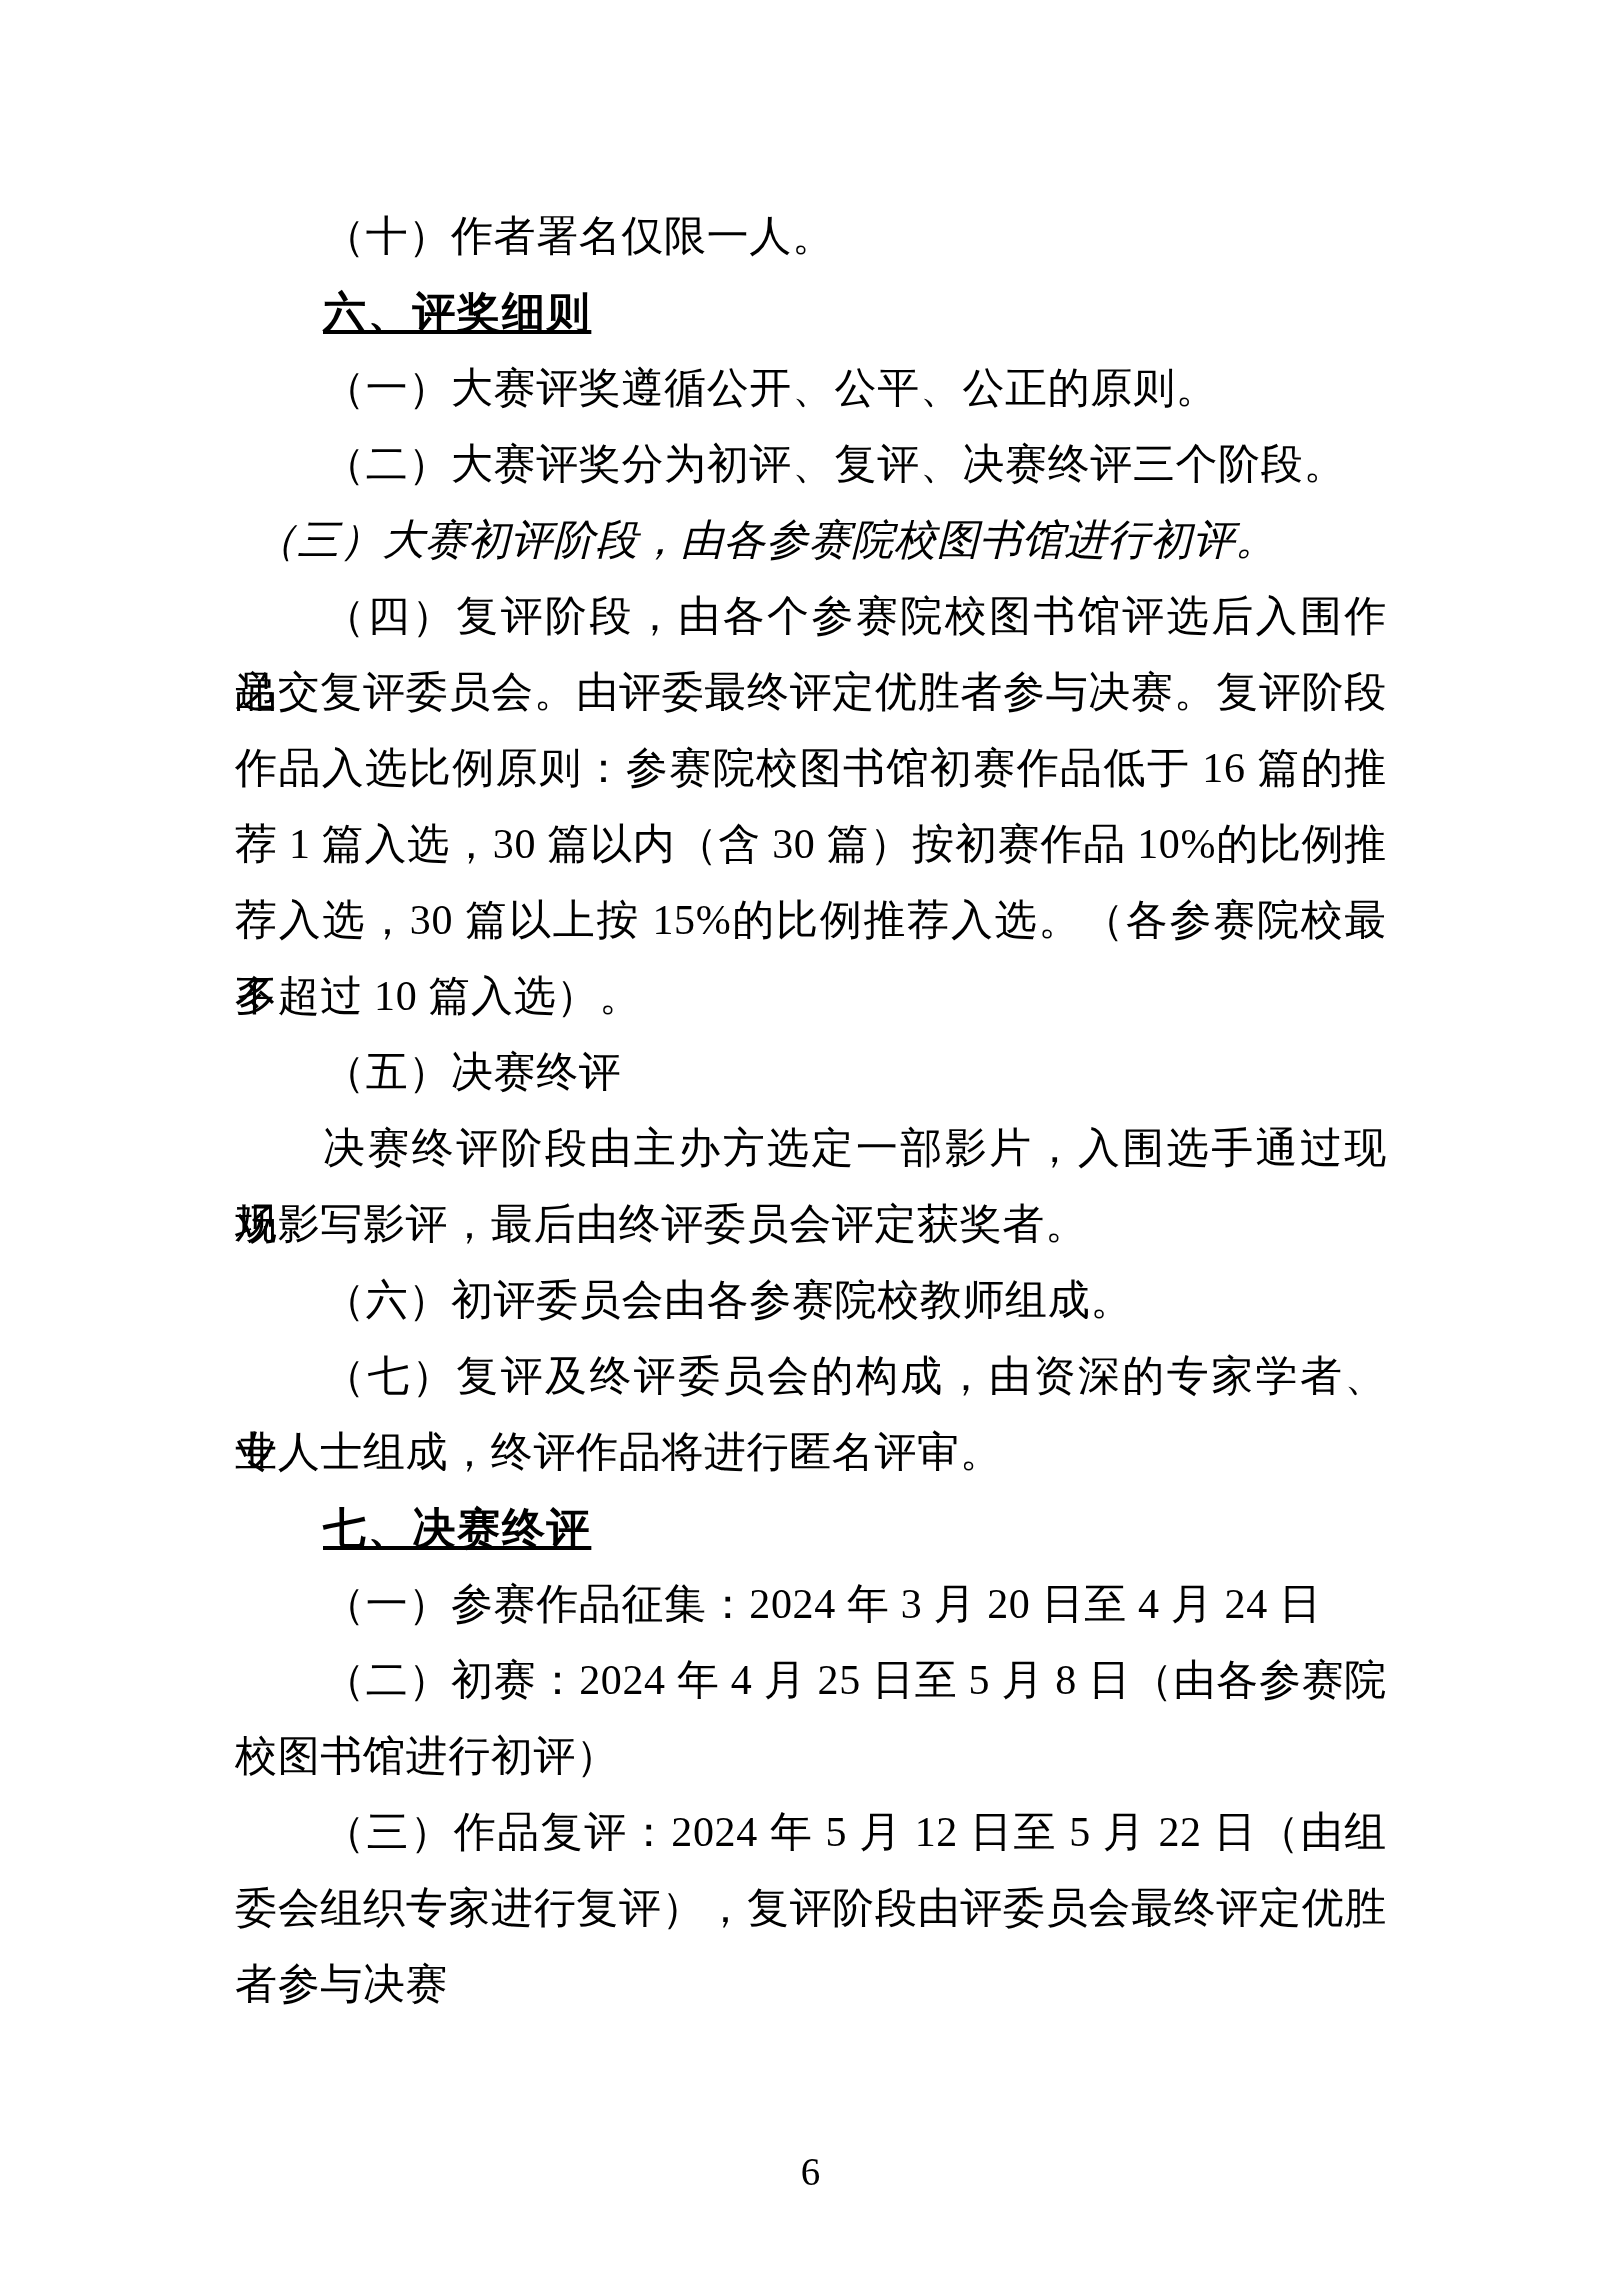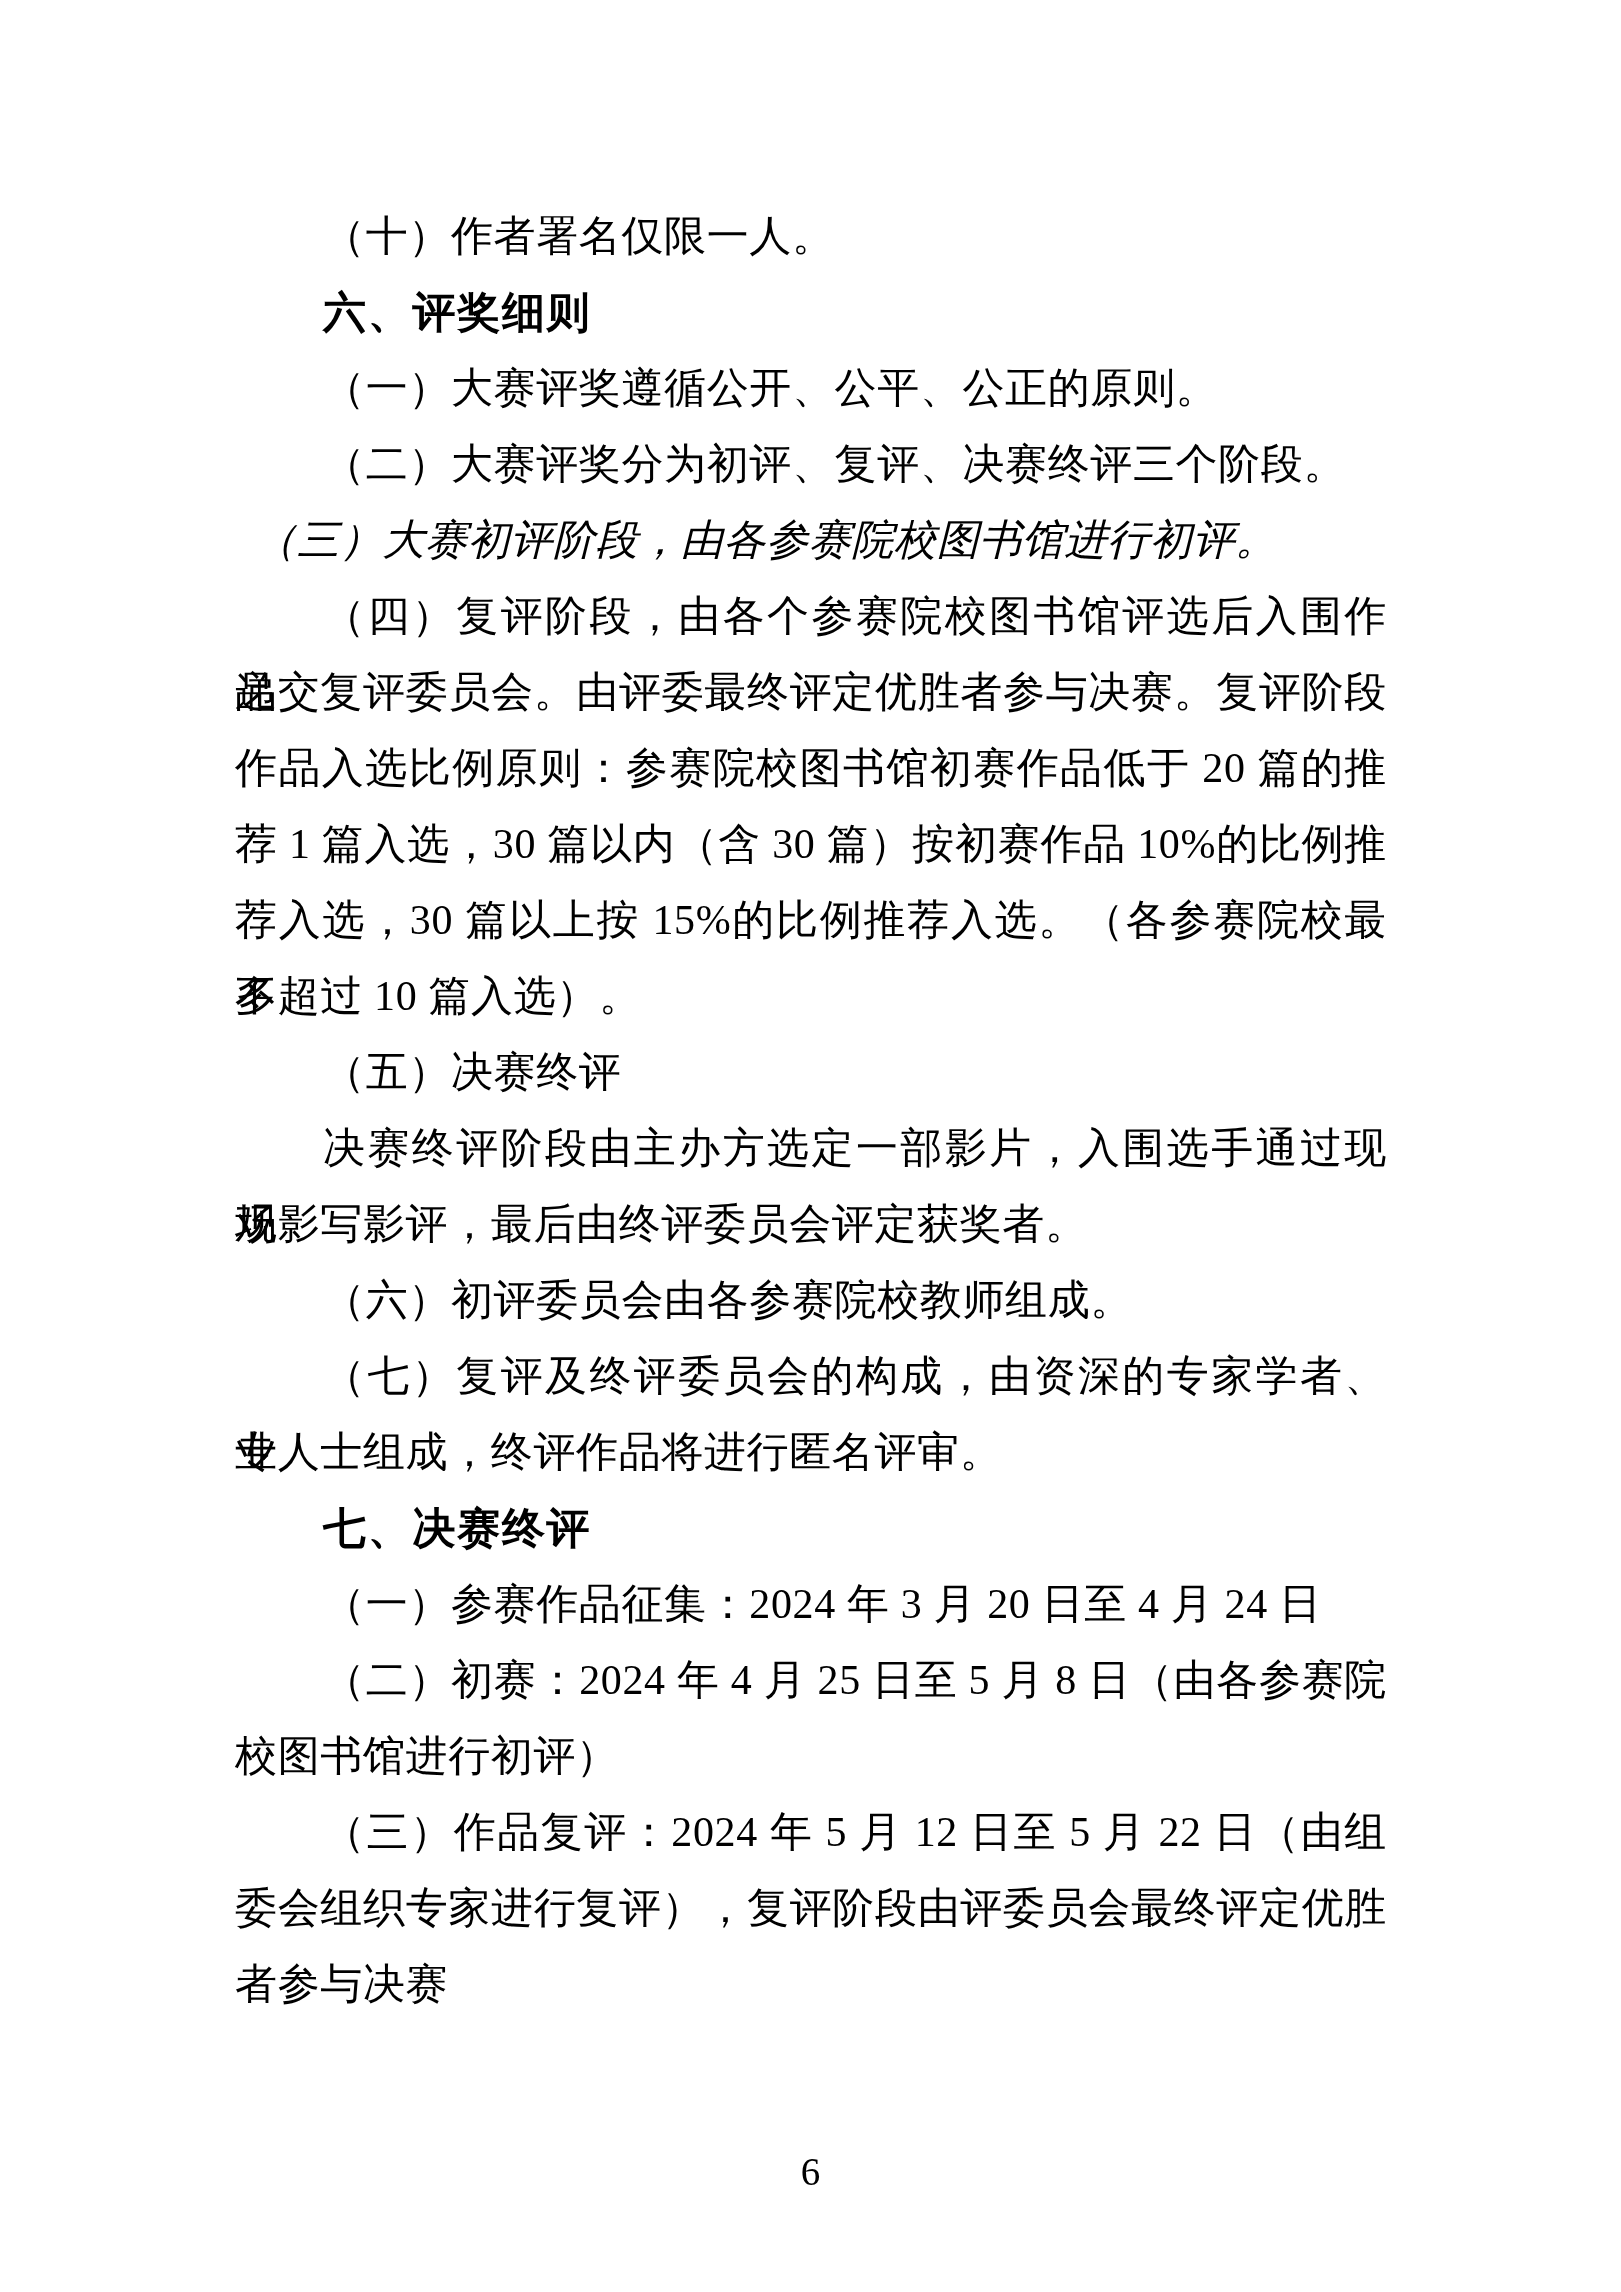--- a/index.html
+++ b/index.html
@@ -31,20 +31,21 @@
     line-height: 76px;
     font-size: 42px;
     letter-spacing: 0.015em;
     white-space: nowrap;
   }
   .heading {
     font-family: "Liberation Sans", sans-serif;
     font-weight: 700;
     font-size: 43px;
     letter-spacing: 0.04em;
+    text-decoration: underline;
   }
   .ind2 { text-indent: 88px; }
   .indS { text-indent: 19.6px; font-style: italic; }
   .just {
     white-space: normal;
     text-align: justify;
     text-align-last: justify;
     text-justify: inter-character;
   }
   .footer {
@@ -64,21 +65,21 @@
 
 <div class="page">
   <div class="content">
     <div class="line body ind2">（十）作者署名仅限一人。</div>
     <div class="line heading ind2">六、评奖细则</div>
     <div class="line body ind2">（一）大赛评奖遵循公开、公平、公正的原则。</div>
     <div class="line body ind2">（二）大赛评奖分为初评、复评、决赛终评三个阶段。</div>
     <div class="line body indS">（三）大赛初评阶段，由各参赛院校图书馆进行初评。</div>
     <div class="line body ind2 just">（四）复评阶段，由各个参赛院校图书馆评选后入围作品</div>
     <div class="line body just">递交复评委员会。由评委最终评定优胜者参与决赛。复评阶段</div>
-    <div class="line body just">作品入选比例原则：参赛院校图书馆初赛作品低于 20 篇的推</div>
+    <div class="line body just">作品入选比例原则：参赛院校图书馆初赛作品低于 16 篇的推</div>
     <div class="line body just">荐 1 篇入选，30 篇以内（含 30 篇）按初赛作品 10%的比例推</div>
     <div class="line body just">荐入选，30 篇以上按 15%的比例推荐入选。（各参赛院校最多</div>
     <div class="line body">不超过 10 篇入选）。</div>
     <div class="line body ind2">（五）决赛终评</div>
     <div class="line body ind2 just">决赛终评阶段由主办方选定一部影片，入围选手通过现场</div>
     <div class="line body">观影写影评，最后由终评委员会评定获奖者。</div>
     <div class="line body ind2">（六）初评委员会由各参赛院校教师组成。</div>
     <div class="line body ind2 just">（七）复评及终评委员会的构成，由资深的专家学者、专</div>
     <div class="line body">业人士组成，终评作品将进行匿名评审。</div>
     <div class="line heading ind2">七、决赛终评</div>

